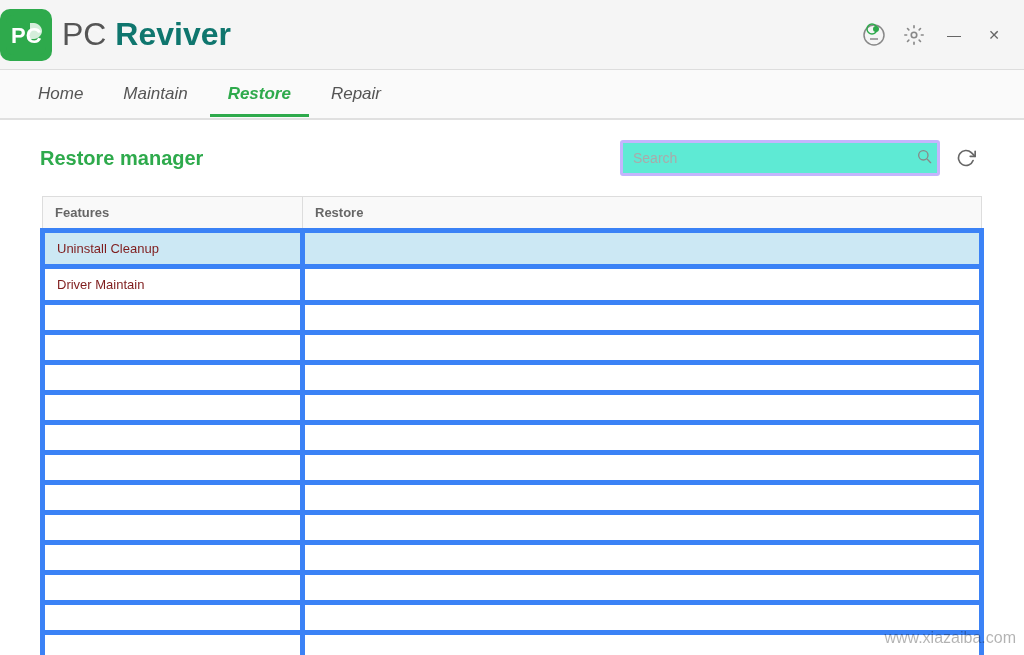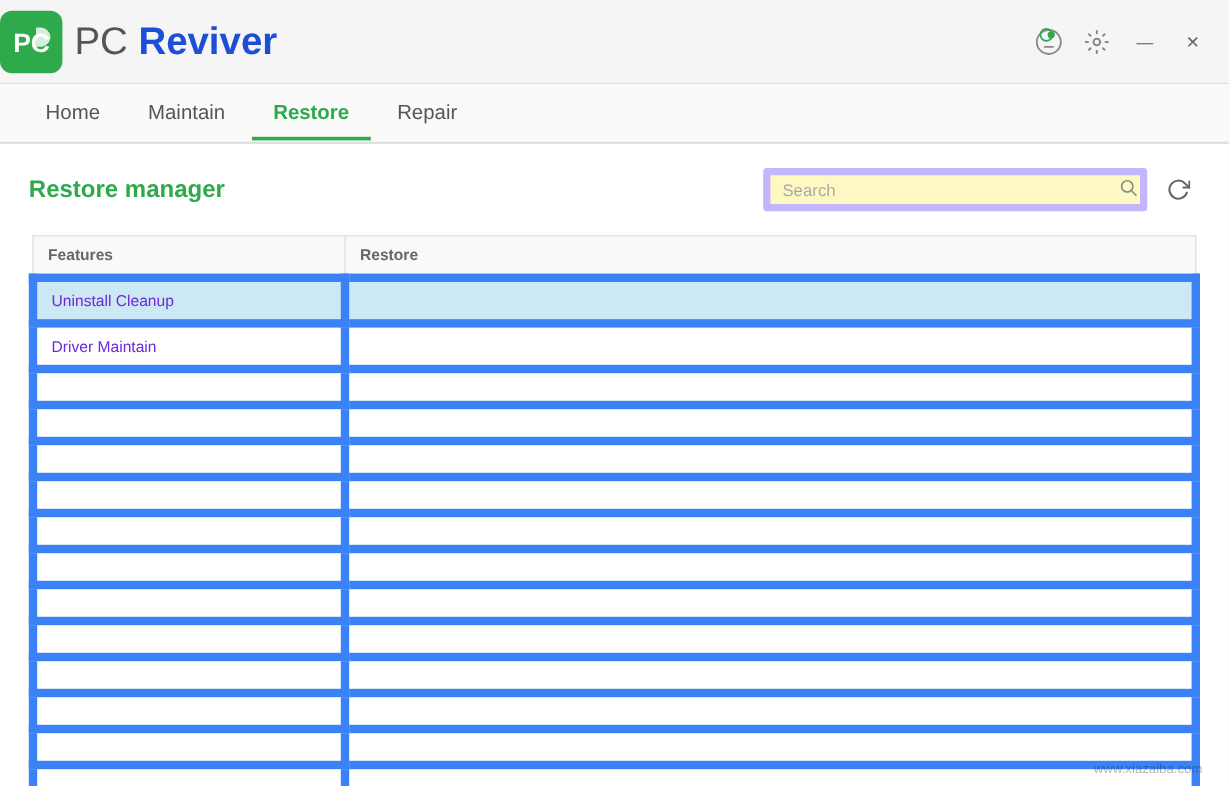--- a/index.html
+++ b/index.html
@@ -86,33 +86,34 @@
 
     .nav-item {
       padding: 10px 18px;
       font-size: 17px;
       color: #555;
       cursor: pointer;
       border-bottom: 3px solid transparent;
       margin-bottom: -2px;
       text-decoration: none;
       display: inline-block;
+      font-style: italic;
     }
 
     .nav-item.active {
       color: #2eaa4c;
       font-weight: 600;
       border-bottom: 3px solid #2eaa4c;
     }
 
     
     #main-content {
       background: #fff;
       margin: 0;
-      padding: 20px 24px;
+      padding: 20px 40px;
       height: calc(655px - 120px);
     }
 
     #content-header {
       display: flex;
       align-items: center;
       justify-content: space-between;
       margin-bottom: 20px;
     }
 
@@ -130,27 +131,27 @@
 
     #search-box-wrapper {
       position: relative;
       display: flex;
       align-items: center;
     }
 
     #search-input {
       width: 320px;
       height: 36px;
-      border: 6px solid #c4b5fd;
+      border: 3px solid #c4b5fd;
       border-radius: 3px;
       padding: 0 36px 0 10px;
       font-size: 14px;
       color: #555;
       outline: none;
-      background: #fef9c3;
+      background: #5eead4;
       margin-left: 48px;
     }
 
     #search-input::placeholder {
       color: #aaa;
     }
 
     #search-icon-btn {
       position: absolute;
       right: 8px;
@@ -187,24 +188,24 @@
       background: #f9f9f9;
       border: 1px solid #ddd;
       padding: 8px 12px;
       font-size: 13px;
       font-weight: 700;
       color: #666;
       text-align: left;
     }
 
     #features-table td {
-      border: 7px solid #3b82f6;
+      border: 5px solid #3b82f6;
       padding: 8px 12px;
       font-size: 13px;
-      color: #6d28d9;
+      color: #7f1d1d;
       vertical-align: top;
     }
 
     .col-features {
       width: 260px;
     }
 
     .col-restore {
       width: auto;
     }
@@ -223,40 +224,40 @@
 
     
     .empty-row td {
       height: 30px;
     }
 
     
     #watermark {
       position: fixed;
       bottom: 8px;
-      right: 22px;
-      font-size: 11px;
+      right: 8px;
+      font-size: 16px;
       color: rgba(0,0,0,0.3);
       pointer-events: none;
     }
   </style>
 </head>
 <body>
 
 <div id="title-bar">
   <div id="logo-area">
     <div id="logo-icon">
       <svg viewBox="0 0 40 40" xmlns="http://www.w3.org/2000/svg">
         <rect width="40" height="40" rx="8" fill="#2eaa4c"></rect>
         <text x="5" y="28" font-size="22" font-weight="bold" fill="white" font-family="Arial">PC</text>
         <path d="M28 8 C32 8 36 12 36 16 C36 20 32 24 28 24 L24 24 L24 8 Z" fill="white" opacity="0.8"></path>
       </svg>
     </div>
     <div id="app-name">
-      <span style="font-size:32px; font-weight:400; color:#555;">PC </span><span style="font-size:32px; font-weight:700; color:#1d4ed8;">Reviver</span>
+      <span style="font-size:32px; font-weight:400; color:#555;">PC </span><span style="font-size:32px; font-weight:700; color:#0f766e;">Reviver</span>
     </div>
   </div>
 
   <div id="title-controls">
     <button class="title-btn" title="Help">
       <svg width="24" height="24" viewBox="0 0 24 24" fill="none" xmlns="http://www.w3.org/2000/svg">
         <circle cx="12" cy="12" r="10" stroke="#888" stroke-width="1.5"></circle>
         <circle cx="14" cy="6" r="3" fill="#2eaa4c"></circle>
         <path d="M8 16 L16 16" stroke="#888" stroke-width="1.5"></path>
         <circle cx="10" cy="6" r="5" fill="none" stroke="#2eaa4c" stroke-width="1.5"></circle>

